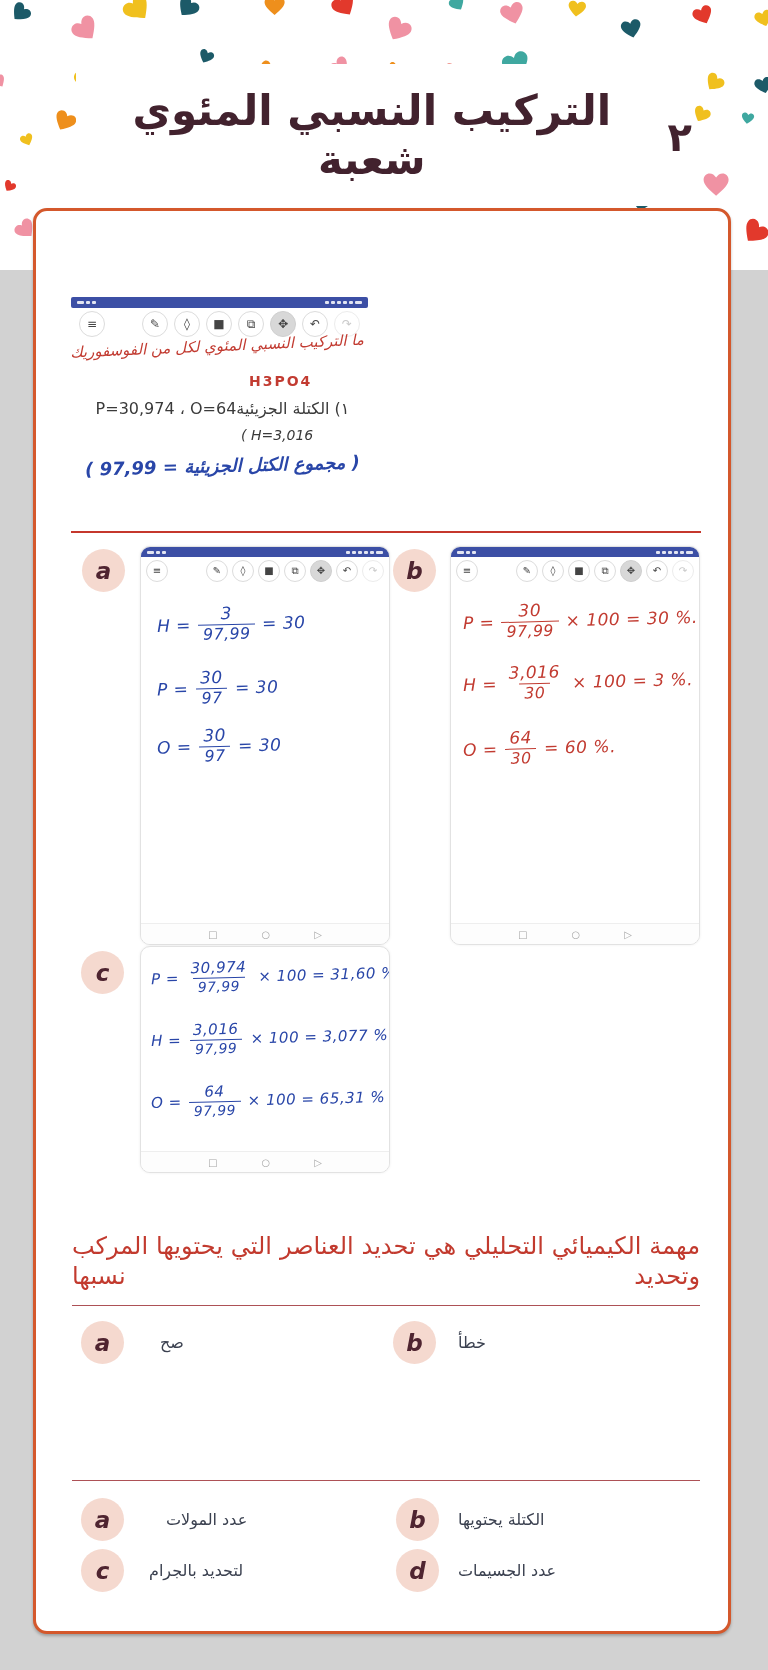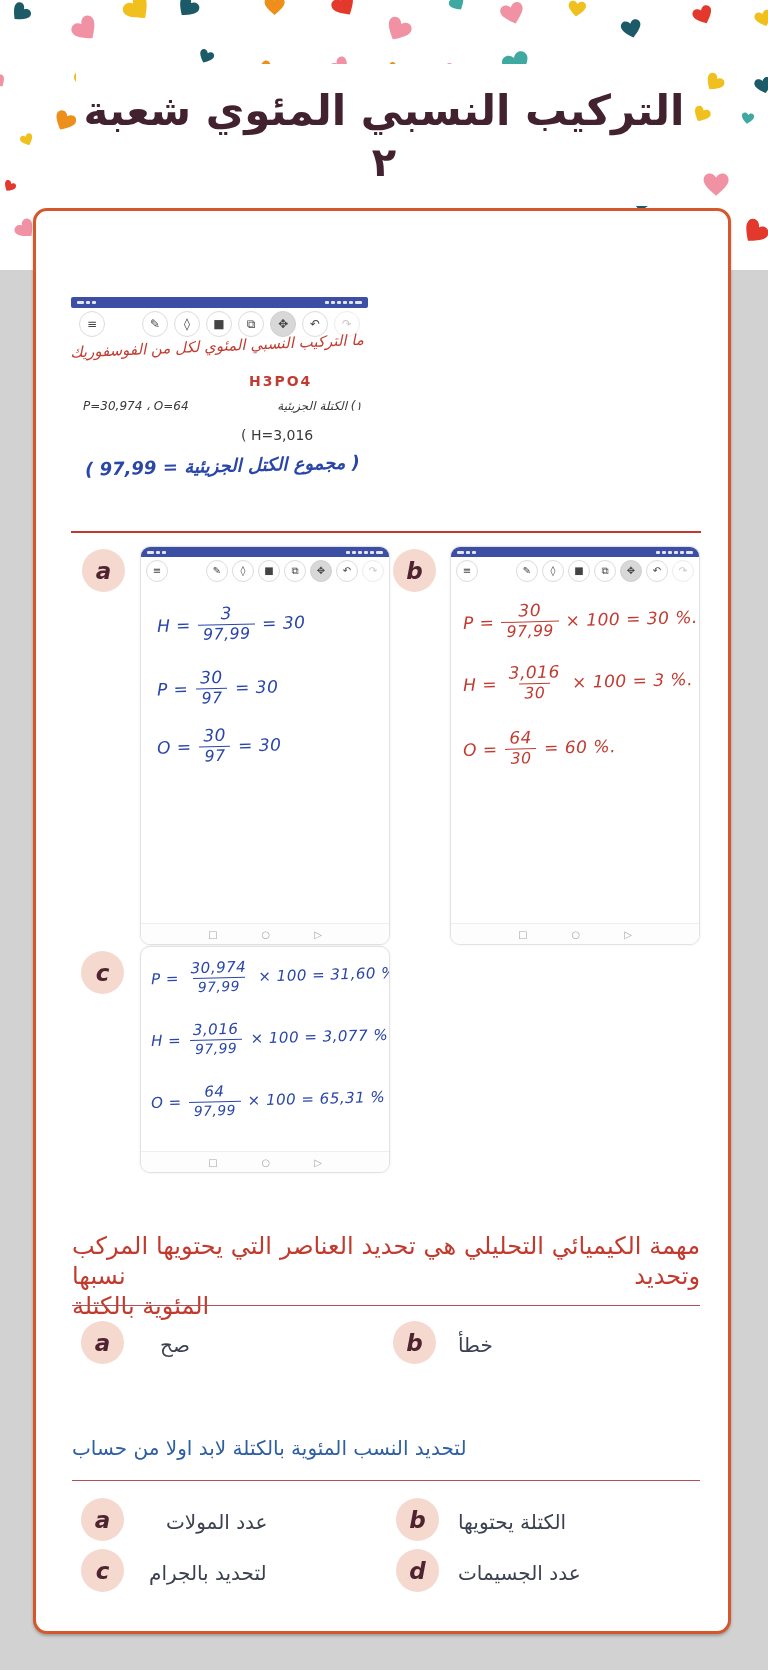--- a/index.html
+++ b/index.html
@@ -6,21 +6,21 @@
   body{
     width:768px;height:1670px;position:relative;overflow:hidden;
     background:var(--page_bg,#d2d2d2);
     font-family:"DejaVu Sans",sans-serif;
   }
   
   .banner{position:absolute;left:0;top:0;width:768px;height:270px;background:#fff}
   .banner svg{position:absolute;left:0;top:0}
   .title-box{
     position:absolute;left:76px;top:64px;width:616px;height:142px;background:#fff;
-    display:flex;flex-direction:column;align-items:center;justify-content:center;text-align:center;
+    display:flex;align-items:center;justify-content:center;text-align:center;
   }
   .title-line1{font-size:42px;font-weight:bold;color:var(--title_color)}
   .title-line2{font-size:40px;font-weight:bold;color:var(--title_color);margin-top:4px}
   
   .card{
     position:absolute;left:33px;top:208px;width:698px;height:1426px;background:#fff;
     border:3px solid var(--card_border);border-radius:14px;box-sizing:border-box;
     box-shadow:0 2px 3px rgba(0,0,0,.25);
   }
   
@@ -40,22 +40,22 @@
   .toolbar.big .tbtn{width:24px;height:24px;font-size:12px}
   .toolbar.small .tbtn{width:20px;height:20px;font-size:10px}
   .tbtn.menu{margin-right:auto}
   .tbtn.active{background:#d8d8d8;border-color:#cfcfcf}
   .tbtn.disabled{color:#c9c9c9;border-color:#ececec}
   .bottomnav{position:absolute;left:0;right:0;bottom:0;height:20px;border-top:1px solid #eee;background:#fdfdfd;display:flex;align-items:center;justify-content:center;gap:44px;color:#a8a8a8;font-size:10px}
   
   .hw{position:absolute;white-space:nowrap}
   .hw-red1{top:40px;left:6px;right:4px;color:var(--ink_red);font-size:15px;font-style:italic;transform:rotate(-2.5deg);text-align:right}
   .hw-formula{top:76px;left:178px;color:var(--ink_red);font-size:14px;font-weight:bold;letter-spacing:2px}
-  .hw-blackrow{top:102px;left:12px;right:6px;display:flex;justify-content:space-between;color:var(--ink_black);font-size:12px;font-style:italic}
-  .hw-h{top:130px;left:170px;color:var(--ink_black);font-size:14px;}
+  .hw-blackrow{top:102px;left:12px;right:6px;display:flex;justify-content:center;color:var(--ink_black);font-size:16px;}
+  .hw-h{top:130px;left:170px;color:var(--ink_black);font-size:14px;font-style:italic}
   .hw-blue{top:158px;left:14px;color:var(--ink_blue);font-size:18px;font-weight:bold;font-style:italic;letter-spacing:1px;transform:rotate(-1.5deg)}
   
   .mathline{position:absolute;display:flex;align-items:center;gap:7px;font-style:italic;white-space:nowrap;letter-spacing:.5px;transform:rotate(-1.5deg)}
   .t-a .mathline,.t-b .mathline{font-size:17px}
   .t-c .mathline{font-size:15px}
   .t-a .ml1{top:58px;left:16px}.t-a .ml2{top:122px;left:16px}.t-a .ml3{top:180px;left:16px}
   .t-b .ml1{top:54px;left:12px}.t-b .ml2{top:116px;left:12px}.t-b .ml3{top:182px;left:12px}
   .t-c .ml1{top:12px;left:10px}.t-c .ml2{top:74px;left:10px}.t-c .ml3{top:136px;left:10px}
   .frac{display:inline-flex;flex-direction:column;align-items:center;line-height:1.05}
   .fnum{padding:0 5px 1px}
@@ -75,21 +75,21 @@
   }
   .b-qa{left:46px;top:338px}.b-qb{left:357px;top:338px}.b-qc{left:45px;top:740px}
   .b-tfa{left:45px;top:1110px}.b-tfb{left:357px;top:1110px}
   .b-m1a{left:45px;top:1287px}.b-m1b{left:360px;top:1287px}
   .b-m2c{left:45px;top:1338px}.b-m2d{left:360px;top:1338px}
   
   .q2{position:absolute;left:36px;top:1020px;width:628px;color:var(--q2_color);font-size:24px;line-height:30px}
   .q2 .l1{text-align:justify;text-align-last:justify}
   .q2 .l2{text-align:left}
   .q3{position:absolute;left:36px;top:1225px;color:var(--q3_color);font-size:20px;text-align:left}
-  .optlabel{position:absolute;color:var(--option_text);font-size:20px;cursor:pointer}
+  .optlabel{position:absolute;color:var(--option_text);font-size:16px;cursor:pointer}
   .o-tfa{left:124px;top:1122px}.o-tfb{left:422px;top:1122px}
   .o-m1a{left:130px;top:1299px}.o-m1b{left:422px;top:1299px}
   .o-m2c{left:113px;top:1350px}.o-m2d{left:422px;top:1350px}
 </style>
 </head>
 <body>
 
 <div class="page">
 
   <div class="banner">
@@ -350,30 +350,28 @@
         </div>
       <div class="bottomnav">
           <span>□</span>
           <span>○</span>
           <span>▷</span>
         </div>
     </div>
 
     <div class="q2">
       <div class="l1" dir="rtl">مهمة الكيميائي التحليلي هي تحديد العناصر التي يحتويها المركب وتحديد نسبها</div>
-      <div class="l2" dir="rtl">المئوية بالكتلة</div>
     </div>
     <div class="divider d2"></div>
 
     <div class="bullet b-tfa">a</div>
     <div class="optlabel o-tfa" dir="rtl">صح</div>
     <div class="bullet b-tfb">b</div>
     <div class="optlabel o-tfb" dir="rtl">خطأ</div>
 
-    <div class="q3" dir="rtl">لتحديد النسب المئوية بالكتلة لابد اولا من حساب</div>
     <div class="divider d3"></div>
 
     <div class="bullet b-m1a">a</div>
     <div class="optlabel o-m1a" dir="rtl">عدد المولات</div>
     <div class="bullet b-m1b">b</div>
     <div class="optlabel o-m1b" dir="rtl">الكتلة يحتويها</div>
     <div class="bullet b-m2c">c</div>
     <div class="optlabel o-m2c" dir="rtl">لتحديد بالجرام</div>
     <div class="bullet b-m2d">d</div>
     <div class="optlabel o-m2d" dir="rtl">عدد الجسيمات</div>

